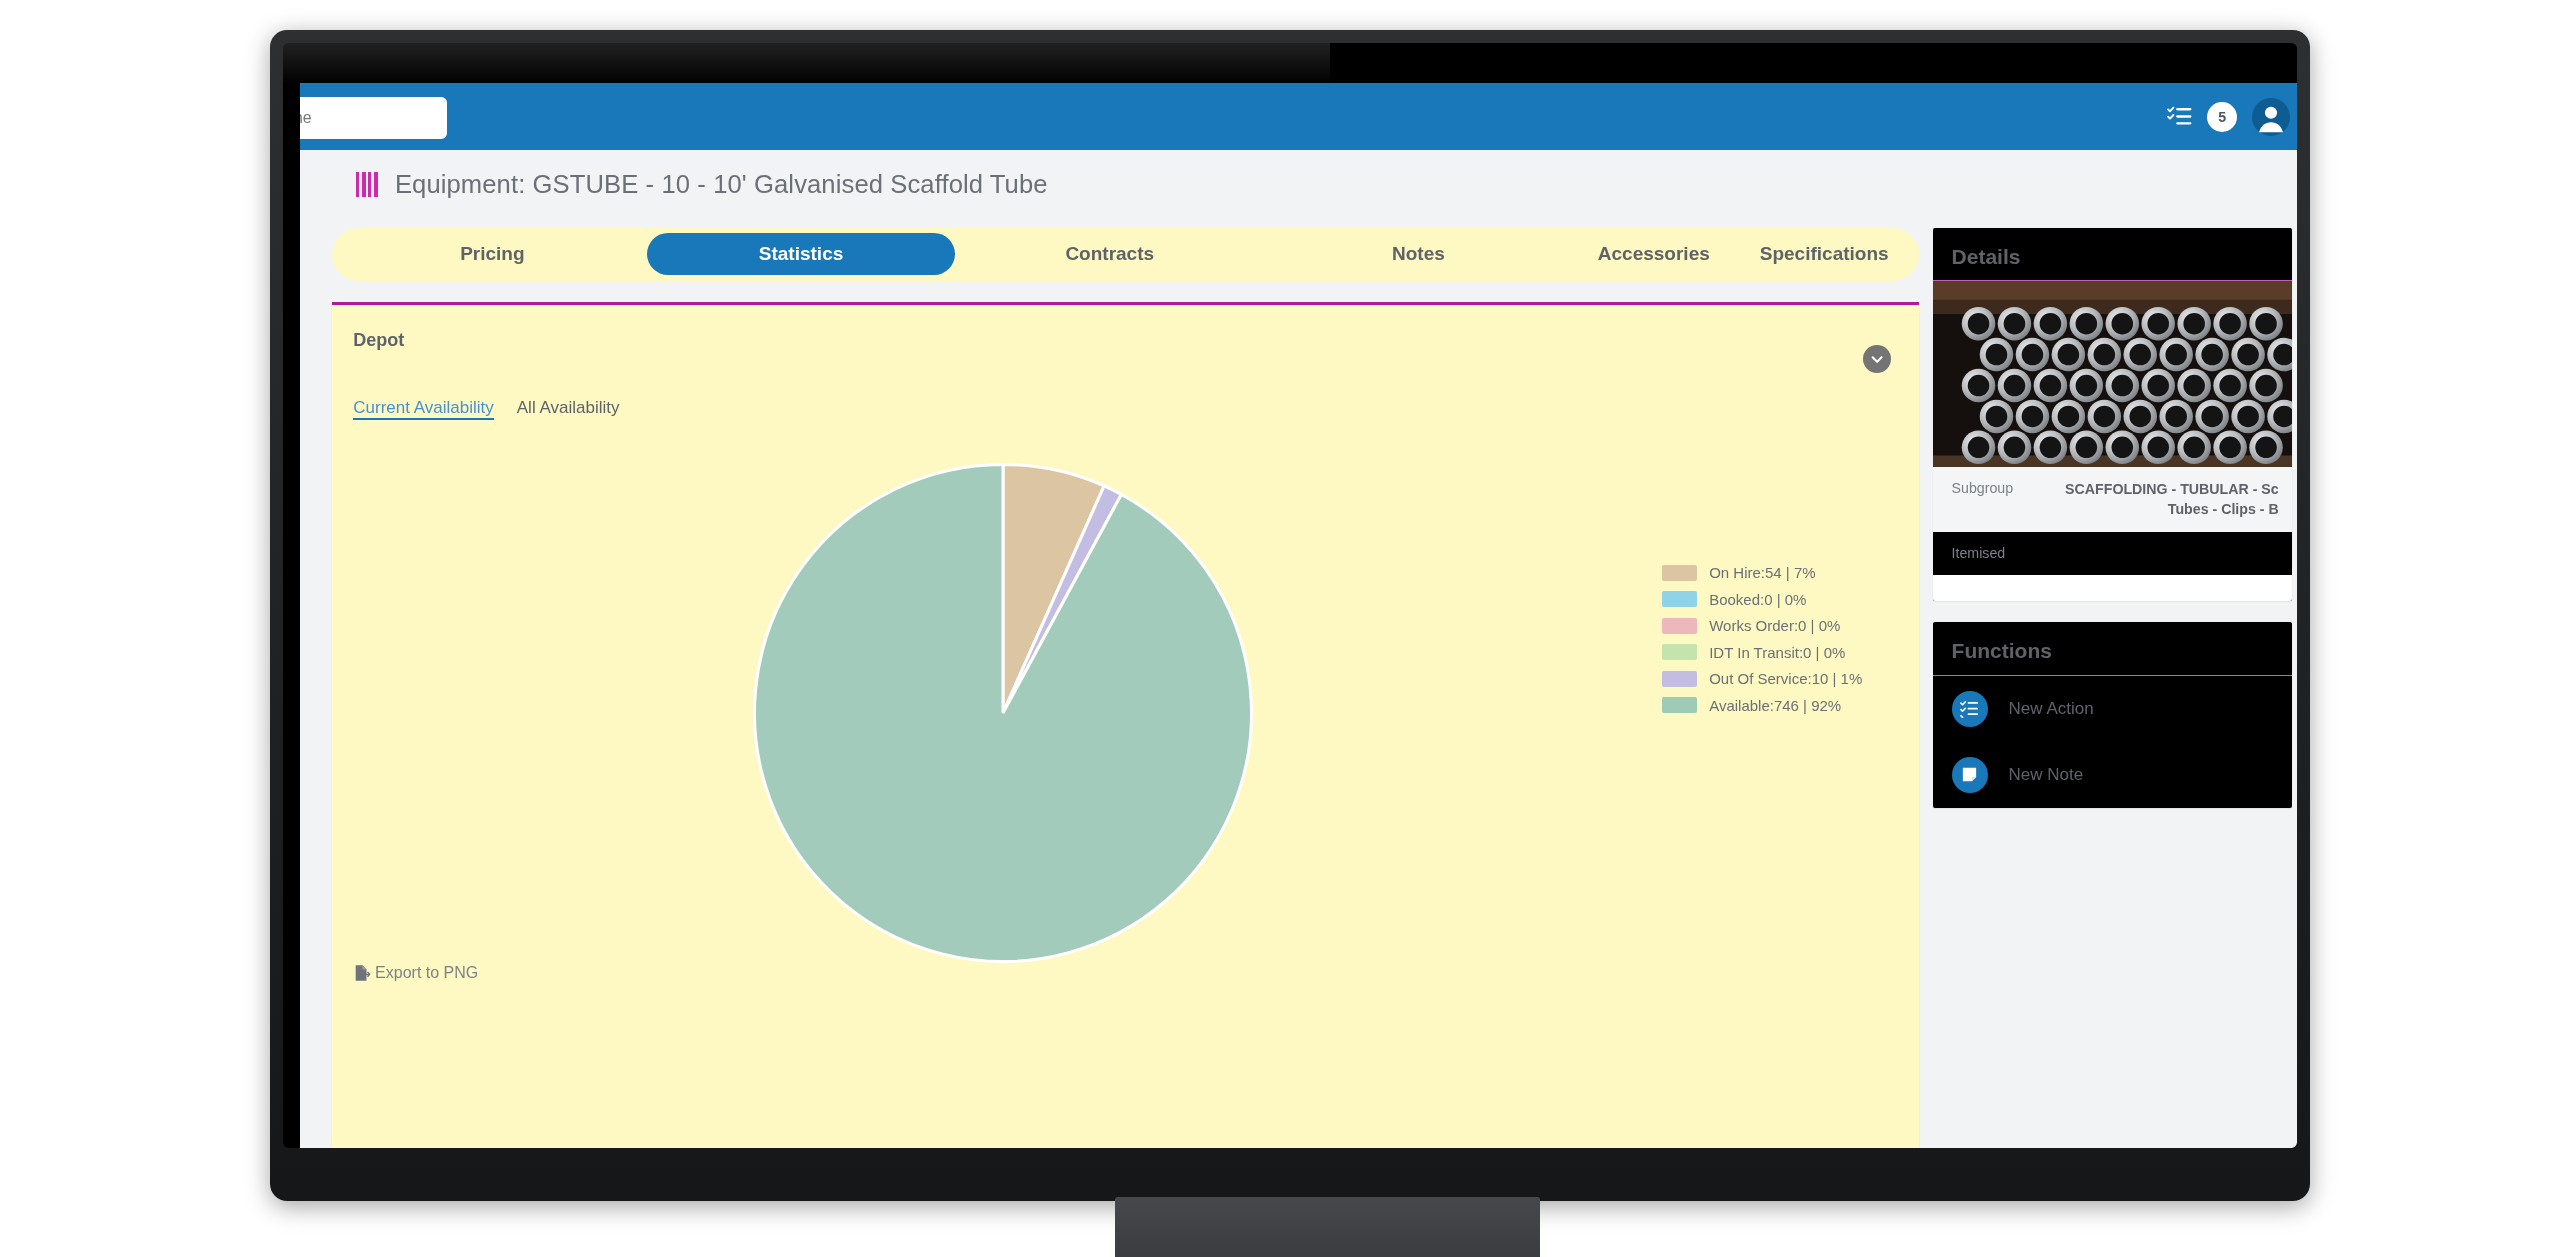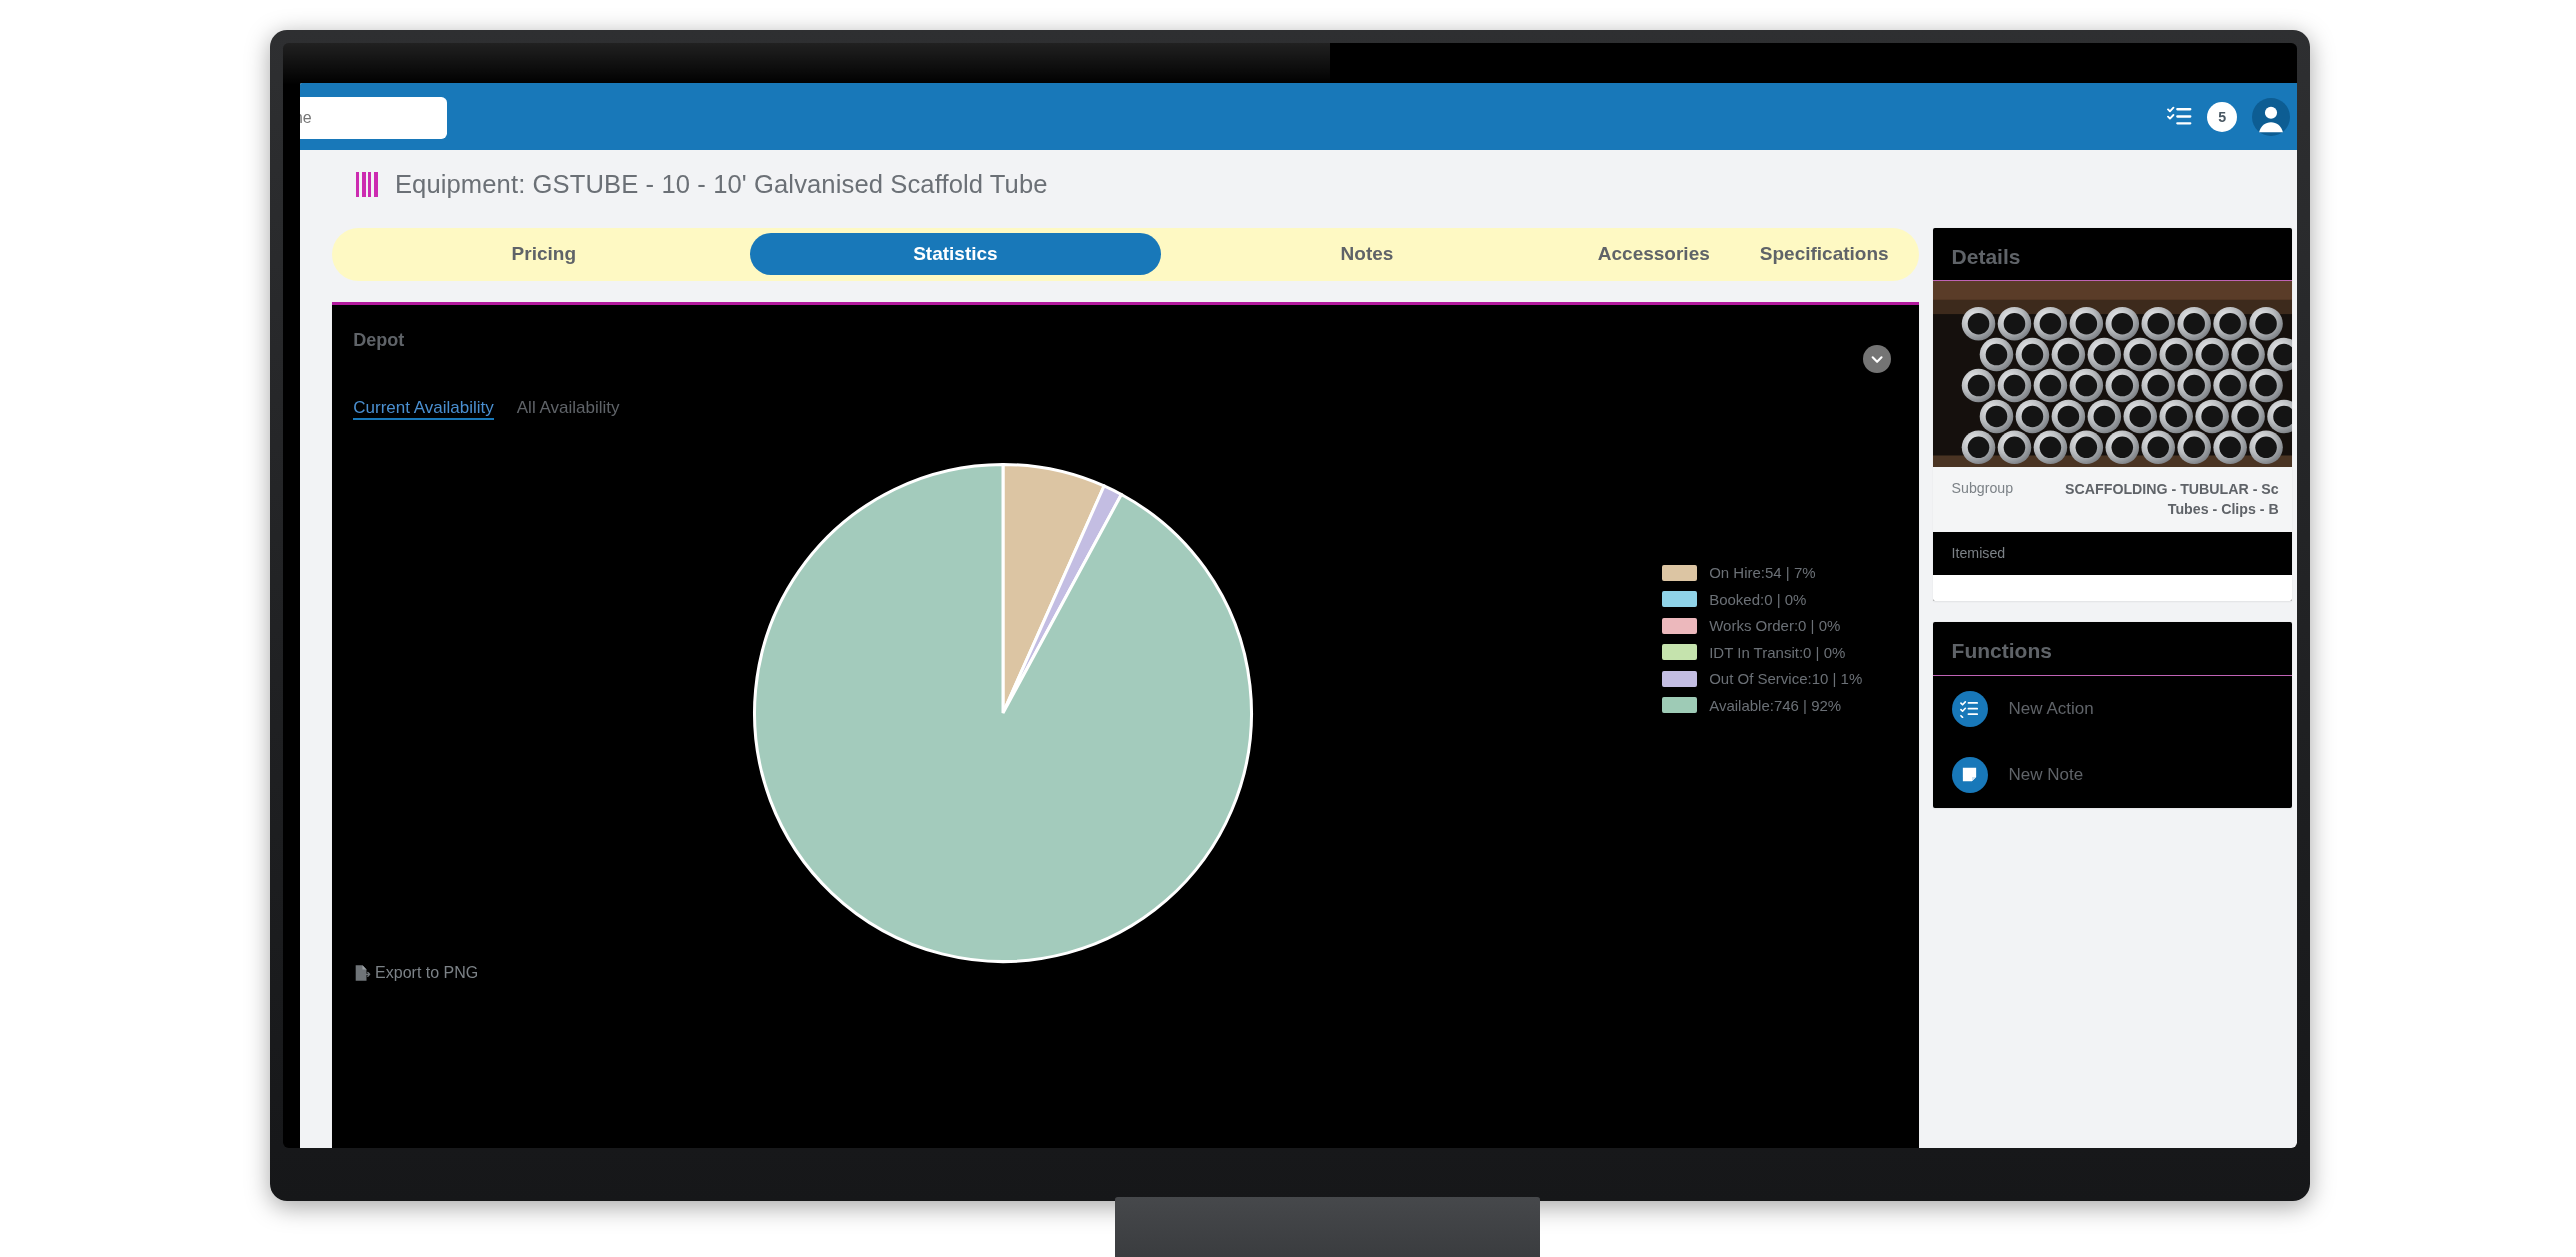--- a/index.html
+++ b/index.html
@@ -117,21 +117,21 @@
     display: flex; align-items: center; justify-content: center;
     font-size: 19px; font-weight: 700; color: #5f6368;
     border-radius: 25px;
     cursor: pointer; white-space: nowrap;
   }
   .tab.active { background: #1878b9; color: #fff; }
   .tab.narrow { flex: 0 0 auto; padding: 0 25px; }
 
   
   .card {
-    background: #000000;
+    background: #fef9c3;
     border-top: 3.8px solid #b3199e;
     height: 896px;
     position: relative;
     box-shadow: 0 0.9px 1.9px rgba(0,0,0,.06);
   }
   .card-head { padding: 25px 28.4px 0 21px; display: flex; justify-content: space-between; }
   .card-title { font-size: 18px; font-weight: 700; color: #5f6368; }
   .collapse-btn {
     width: 28.4px; height: 28.4px; border-radius: 50%;
     background: #747474; display: flex; align-items: center; justify-content: center;
@@ -245,20 +245,21 @@
           <span class="page-title">Equipment: GSTUBE - 10 - 10' Galvanised Scaffold Tube</span>
         </div>
 
         <div class="body-area">
 
           <div class="col-main">
 
             <div class="tabbar">
               <div class="tab">Pricing</div>
               <div class="tab active">Statistics</div>
+              <div class="tab">Contracts</div>
               <div class="tab">Notes</div>
               <div class="tab narrow">Accessories</div>
               <div class="tab narrow">Specifications</div>
             </div>
 
             <div class="card">
               <div class="card-head">
                 <span class="card-title">Depot</span>
                 <span class="collapse-btn">
                   <svg viewBox="0 0 16 16">

